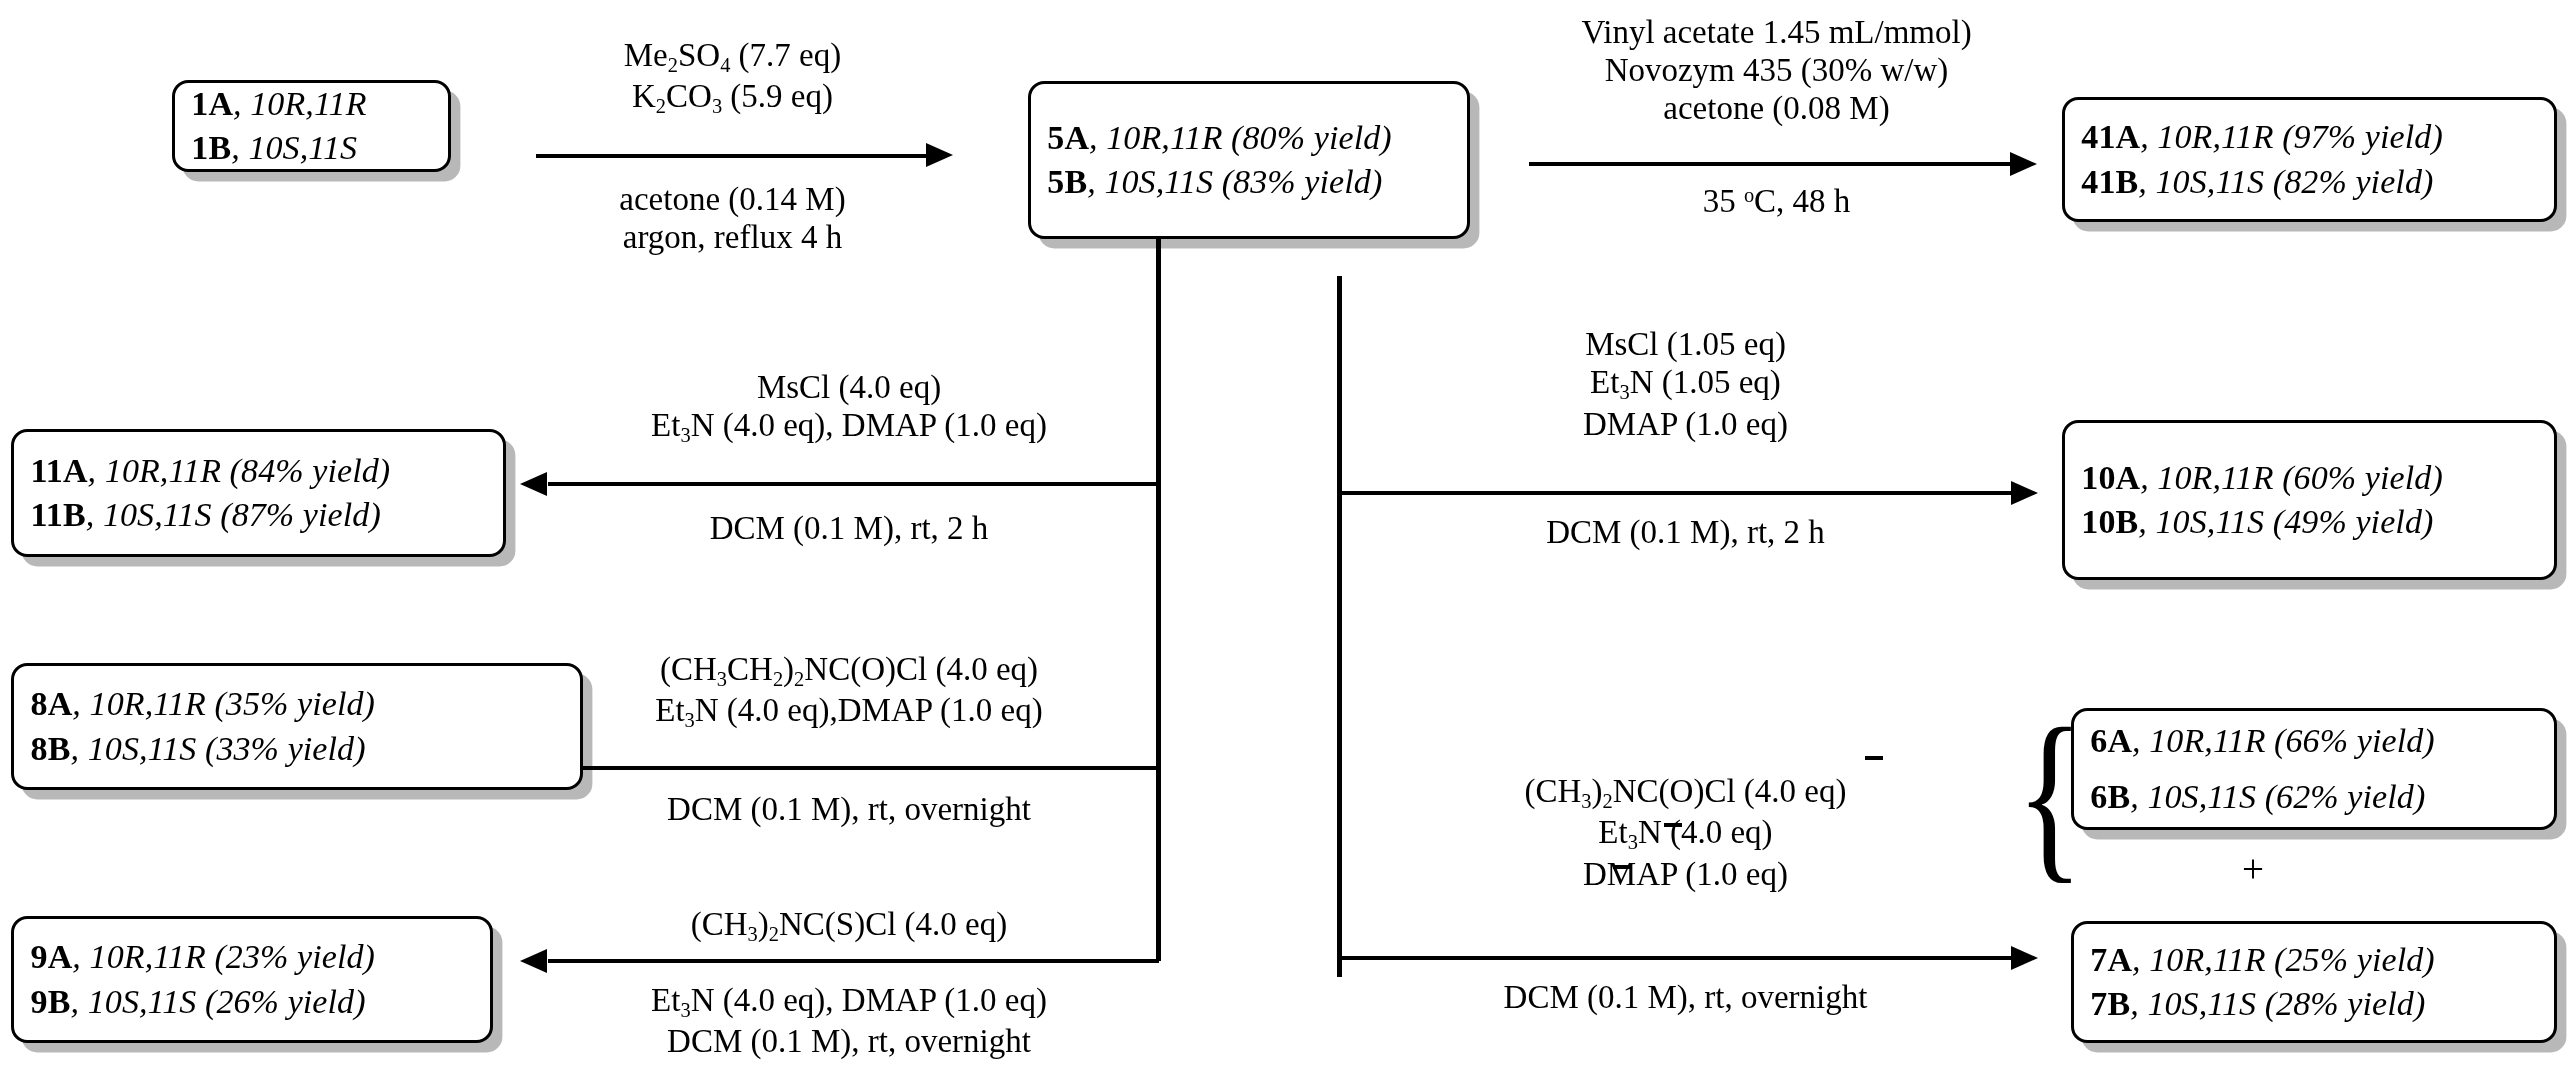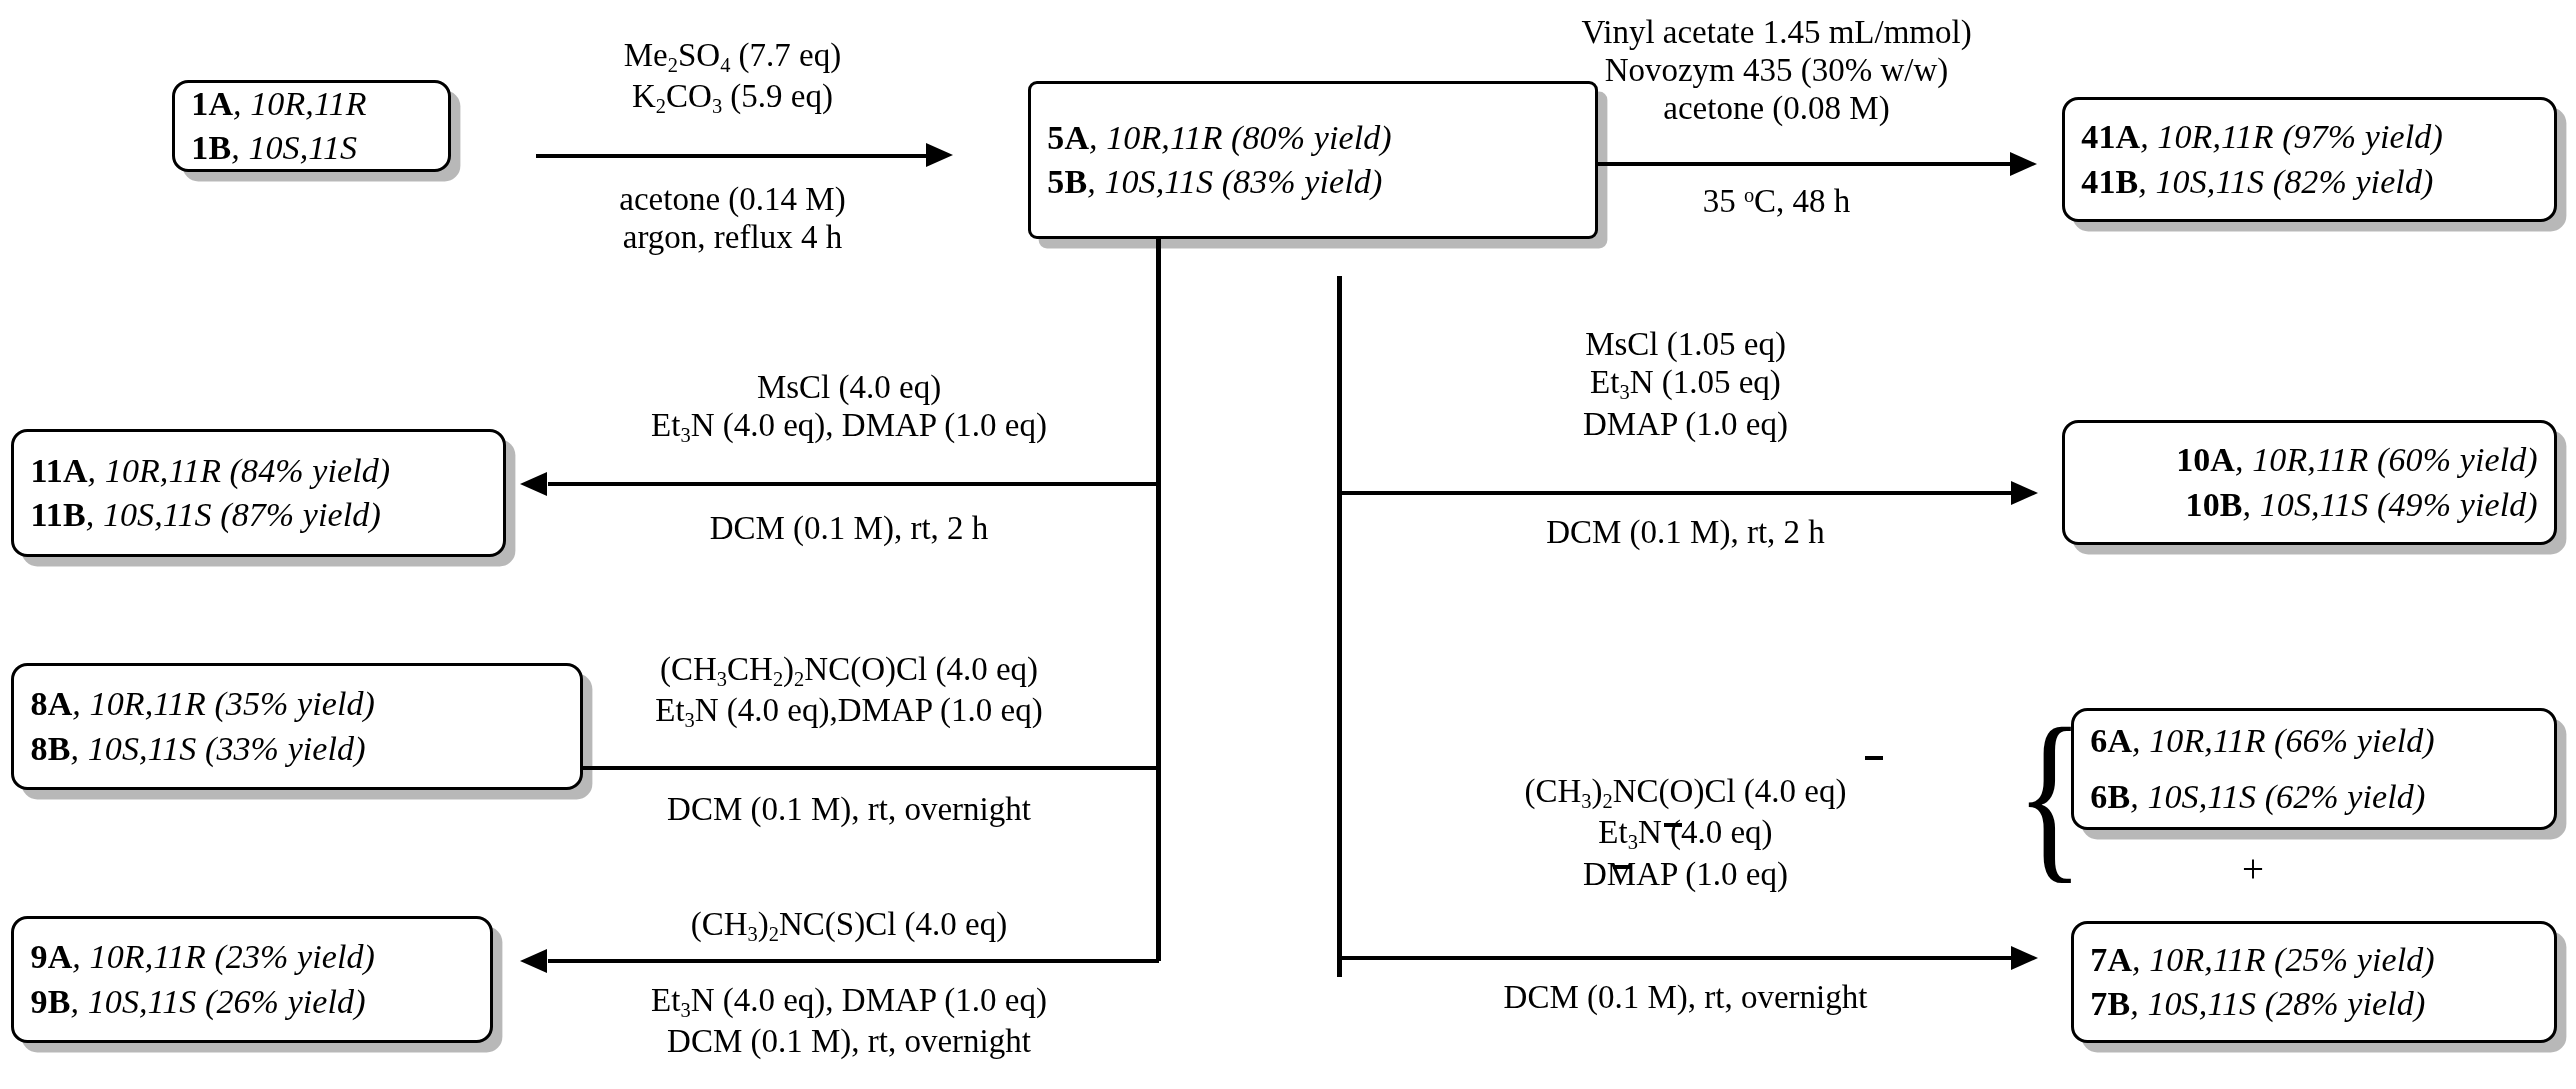--- a/index.html
+++ b/index.html
@@ -114,21 +114,21 @@
     <span class="row">Me<sub>2</sub>SO<sub>4</sub> (7.7 eq)</span>
     <span class="row">K<sub>2</sub>CO<sub>3</sub> (5.9 eq)</span>
   </div>
   <div class="hline" style="left:536px;top:154px;width:392px;"></div>
   <div class="arrowhead right" style="left:926px;top:143px;"></div>
   <div class="cond center" style="left:551px;top:180px;width:363px;">
     <span class="row">acetone (0.14 M)</span>
     <span class="row">argon, reflux 4 h</span>
   </div>
 
-  <div class="box" style="left:1028px;top:81px;width:570px;height:158px;border-radius:9px;">
+  <div class="box" style="left:1028px;top:81px;width:442px;height:158px;">
     <div class="line"><b>5A</b><i>, 10<i>R</i>,11<i>R</i> (80% yield)</i></div>
     <div class="line"><b>5B</b><i>, 10<i>S</i>,11<i>S</i> (83% yield)</i></div>
   </div>
 
   <div class="cond center" style="left:1501px;top:12.5px;width:551px;">
     <span class="row">Vinyl acetate 1.45 mL/mmol)</span>
     <span class="row">Novozym 435 (30% w/w)</span>
     <span class="row">acetone (0.08 M)</span>
   </div>
   <div class="hline" style="left:1529px;top:162px;width:482px;"></div>
@@ -164,21 +164,21 @@
     <span class="row">MsCl (1.05 eq)</span>
     <span class="row">Et<sub>3</sub>N (1.05 eq)</span>
     <span class="row">DMAP (1.0 eq)</span>
   </div>
   <div class="hline" style="left:1337px;top:491px;width:677px;"></div>
   <div class="arrowhead right" style="left:2011px;top:481px;"></div>
   <div class="cond center" style="left:1366px;top:513px;width:639px;">
     <span class="row">DCM (0.1 M), rt, 2 h</span>
   </div>
 
-  <div class="box" style="left:2062px;top:420px;width:495px;height:125px;align-items:flex-end;">
+  <div class="box" style="left:2062px;top:420px;width:495px;height:160px;">
     <div class="line"><b>10A</b><i>, 10<i>R</i>,11<i>R</i> (60% yield)</i></div>
     <div class="line"><b>10B</b><i>, 10<i>S</i>,11<i>S</i> (49% yield)</i></div>
   </div>
 
   <div class="box" style="left:11.3px;top:663px;width:572px;height:127px;">
     <div class="line"><b>8A</b><i>, 10<i>R</i>,11<i>R</i> (35% yield)</i></div>
     <div class="line"><b>8B</b><i>, 10<i>S</i>,11<i>S</i> (33% yield)</i></div>
   </div>
 
   <div class="cond center" style="left:539px;top:650px;width:620px;">

